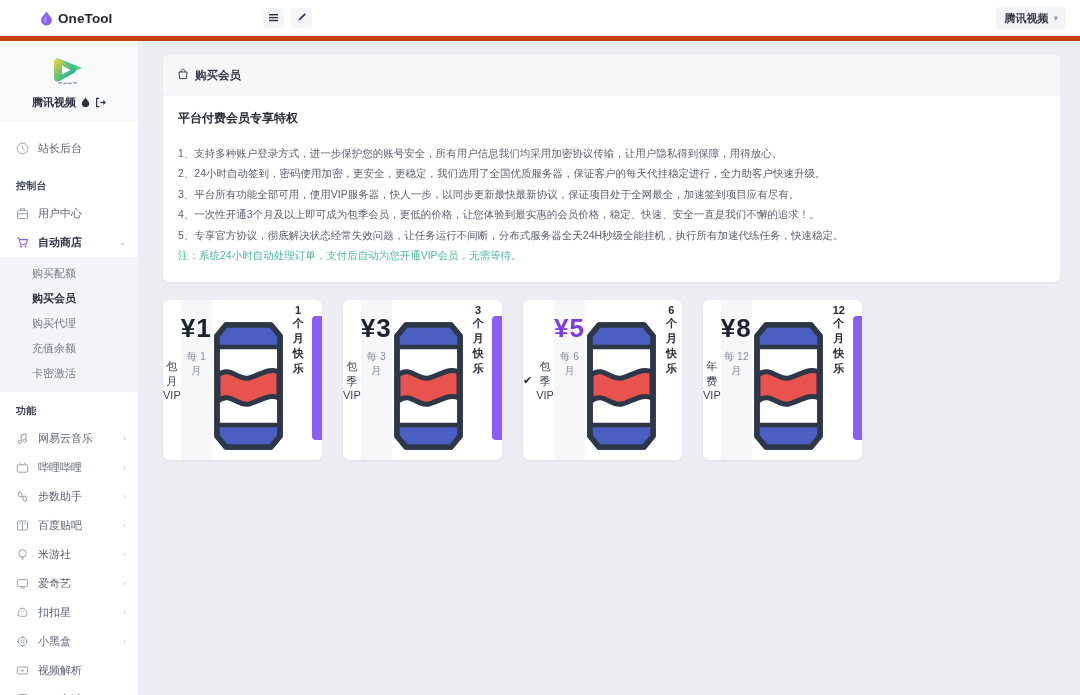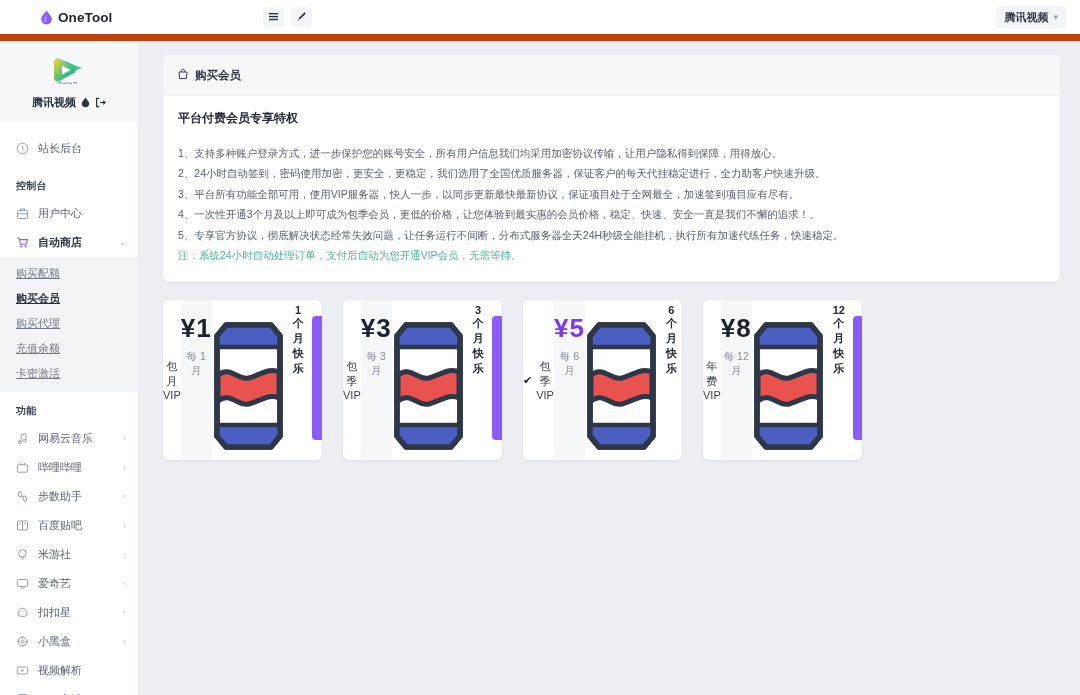--- a/index.html
+++ b/index.html
@@ -8,21 +8,21 @@
     font-family: "Liberation Sans", "DejaVu Sans", sans-serif;
     background: #eceef3;
     overflow: hidden;
   }
   body { position: relative; }
 
   
   .topbar {
     position: absolute; top: 0; left: 0; width: 1080px; height: 41px;
     background: #ffffff; display: flex; align-items: center;
-    border-bottom: 7px solid #c2410c; z-index: 10;
+    border-bottom: 5px solid #c2410c; z-index: 10;
   }
   .brand { display: flex; align-items: center; gap: 5px; width: 139px; padding-left: 40px; }
   .brand-mark { width: 13px; height: 15px; position: relative; }
   .brand-text { font-size: 13.5px; font-weight: 700; color: #1f2430; letter-spacing: .1px; }
 
   .topbar-tools { display: flex; align-items: center; gap: 7px; margin-left: 124px; }
   .tool-btn {
     width: 21px; height: 20px; border-radius: 4px; background: #f4f5f8;
     display: flex; align-items: center; justify-content: center;
     cursor: pointer;
@@ -67,21 +67,21 @@
   .nav-item.active .ico { color: #8b5cf6; }
   .nav-item .arr { margin-left: auto; margin-right: 12px; font-size: 8px; color: #b8bfc9; }
 
   .nav-group-title {
     font-size: 10px; font-weight: 700; color: #3d4553;
     padding: 12px 0 6px 16px; letter-spacing: .2px;
   }
 
   .submenu { background: #f3f4f7; padding: 4px 0 6px; }
   .submenu-item {
-    font-size: 11px; color: #737b8a; padding: 5px 0 5px 16px; cursor: pointer; text-decoration: underline;
+    font-size: 11px; color: #737b8a; padding: 5px 0 5px 32px; cursor: pointer;
   }
   .submenu-item.active { color: #2a3140; font-weight: 700; }
 
   
   .main {
     position: absolute; top: 41px; left: 139px; width: 941px; height: 654px;
     background: #eceef3; overflow-y: auto; padding: 14px 20px 20px 24px;
   }
   .main::-webkit-scrollbar { width: 0px; }
 

